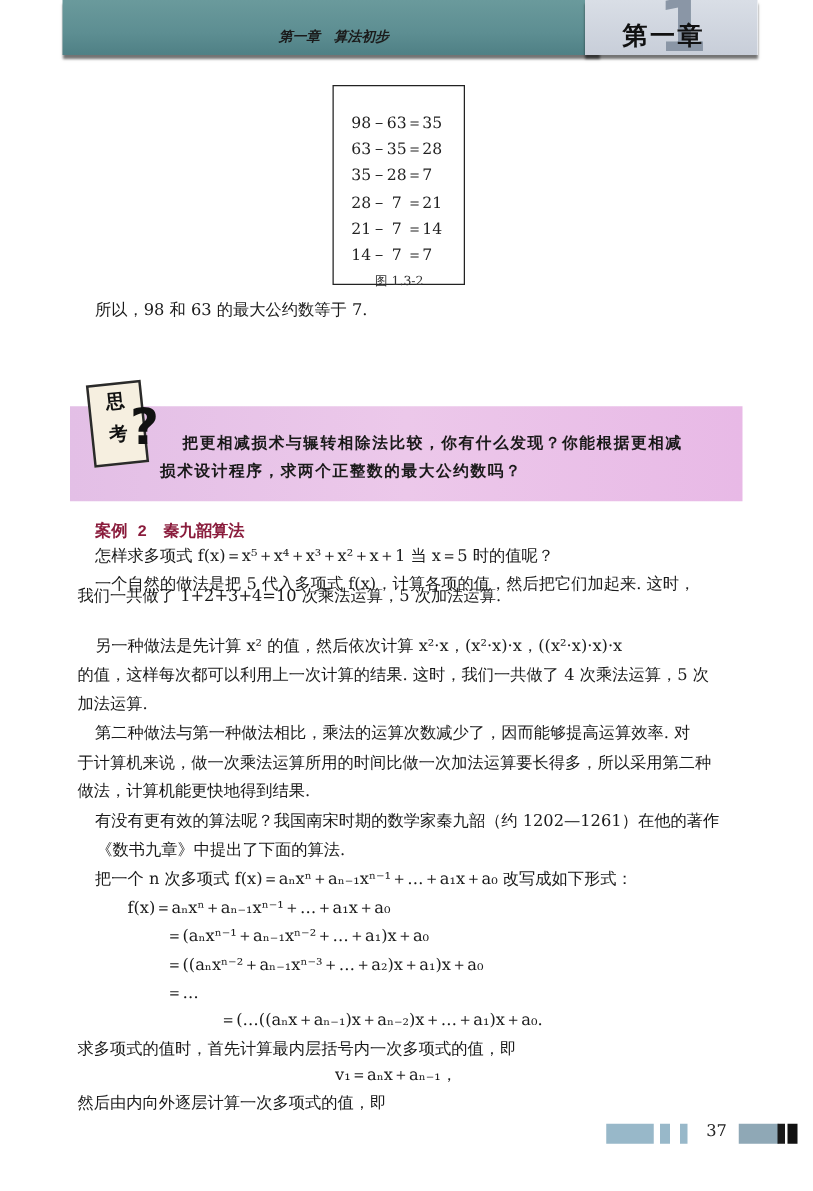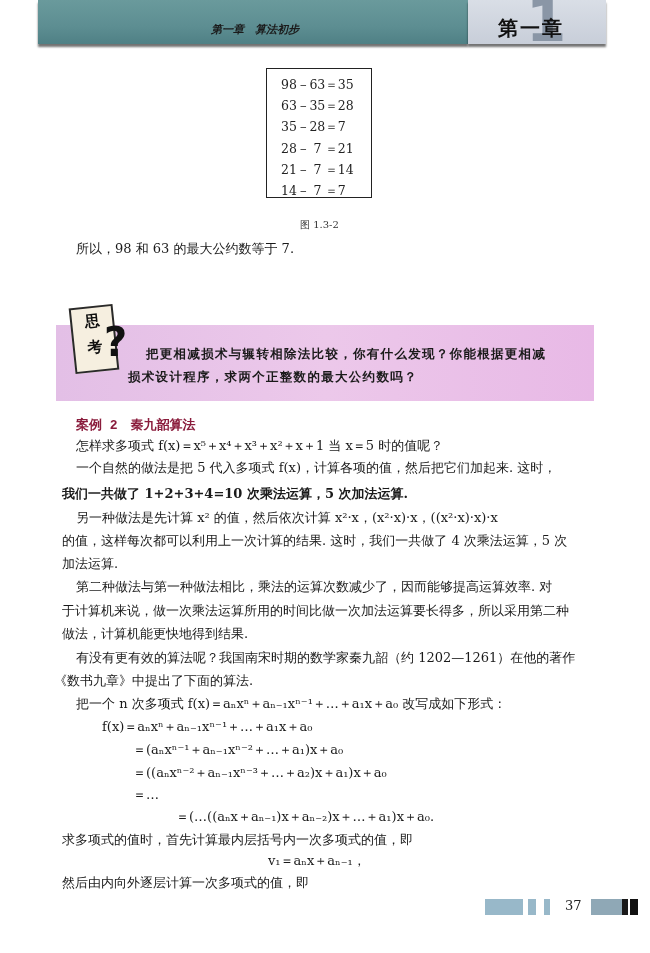--- a/index.html
+++ b/index.html
@@ -1,20 +1,20 @@
 <!DOCTYPE html>
 <html><head>
 <meta charset="utf-8">
 <style>
   * { box-sizing: border-box; margin: 0; padding: 0; }
   html, body { width: 650px; height: 953px; background: #ffffff; overflow: hidden; }
   body { position: relative; font-family: "DejaVu Serif", "Liberation Serif", serif; color: #1a1a1a; }
 
   .header-band {
-    position: absolute; left: 38px; top: 0; width: 430px; height: 44px;
+    position: absolute; left: 50px; top: 0; width: 430px; height: 44px;
     background: linear-gradient(180deg, #6a9a9c 0%, #5d8e92 60%, #4f8085 100%);
     box-shadow: 0 3px 2px rgba(0,0,0,0.55);
   }
   .header-title {
     position: absolute; left: 173px; top: 22px; font-size: 11px;
     font-family: "DejaVu Sans", sans-serif; font-style: italic; font-weight: bold; color: #1b1b1b;
   }
   .chapter-tab {
     position: absolute; left: 468px; top: 0; width: 138px; height: 44px;
     background: linear-gradient(180deg, #d9dee6 0%, #c8ced9 100%);
@@ -24,22 +24,22 @@
   .chapter-big-num {
     position: absolute; left: 58px; top: -8px; font-size: 58px; font-weight: bold;
     color: #8a96a6; font-family: "DejaVu Sans", sans-serif; line-height: 1;
   }
   .chapter-label {
     position: absolute; left: 30px; top: 15px; font-size: 20px; font-weight: bold;
     color: #111; font-family: "DejaVu Sans", sans-serif; letter-spacing: 2px;
   }
 
   .calc-box {
-    position: absolute; left: 266px; top: 68px; width: 106px; height: 130px;
-    border: 1.5px solid #222; padding: 5px 0 0 14px;
+    position: absolute; left: 266px; top: 68px; width: 106px; height: 160px;
+    border: 1.5px solid #222; padding: 18px 0 0 14px;
   }
   .calc-line { font-size: 12.5px; line-height: 21.2px; white-space: pre; font-family: "DejaVu Serif", serif; color: #222; }
   .fig-caption { position: absolute; left: 300px; top: 218px; font-size: 10px; color: #333; }
 
   .para { position: absolute; font-size: 13px; line-height: 16px; white-space: nowrap; color: #1a1a1a; text-align: center; }
 
   .think-box {
     position: absolute; left: 56px; top: 325px; width: 538px; height: 76px;
     background: linear-gradient(90deg, #e3bfe6 0%, #ecc8ea 50%, #e8b9e6 100%);
   }
@@ -88,29 +88,29 @@
   <span>考</span>
 </div>
 <div class="think-q">?</div>
 <div class="think-text" style="left:146px; top:346px;">把更相减损术与辗转相除法比较，你有什么发现？你能根据更相减</div>
 <div class="think-text" style="left:128px; top:369px;">损术设计程序，求两个正整数的最大公约数吗？</div>
 
 <div class="case-title">案例 2　秦九韶算法</div>
 
 <div class="para" style="left:76px; top:438px;">怎样求多项式 f(x)＝x⁵＋x⁴＋x³＋x²＋x＋1 当 x＝5 时的值呢？</div>
 <div class="para" style="left:76px; top:460px;">一个自然的做法是把 5 代入多项式 f(x)，计算各项的值，然后把它们加起来. 这时，</div>
-<div class="para" style="left:62px; top:486px;font-weight:bold;">我们一共做了 1+2+3+4=10 次乘法运算，5 次加法运算.</div>
+<div class="para" style="left:62px; top:470px;">我们一共做了 1+2+3+4=10 次乘法运算，5 次加法运算.</div>
 <div class="para" style="left:76px; top:510px;">另一种做法是先计算 x² 的值，然后依次计算 x²·x，(x²·x)·x，((x²·x)·x)·x</div>
 <div class="para" style="left:62px; top:533px;">的值，这样每次都可以利用上一次计算的结果. 这时，我们一共做了 4 次乘法运算，5 次</div>
 <div class="para" style="left:62px; top:556px;">加法运算.</div>
 <div class="para" style="left:76px; top:579px;">第二种做法与第一种做法相比，乘法的运算次数减少了，因而能够提高运算效率. 对</div>
 <div class="para" style="left:62px; top:603px;">于计算机来说，做一次乘法运算所用的时间比做一次加法运算要长得多，所以采用第二种</div>
 <div class="para" style="left:62px; top:626px;">做法，计算机能更快地得到结果.</div>
 <div class="para" style="left:76px; top:650px;">有没有更有效的算法呢？我国南宋时期的数学家秦九韶（约 1202—1261）在他的著作</div>
-<div class="para" style="left:54px; top:673px;">《数书九章》中提出了下面的算法.</div>
+<div class="para" style="left:77px; top:673px;">《数书九章》中提出了下面的算法.</div>
 <div class="para" style="left:76px; top:696px;">把一个 n 次多项式 f(x)＝aₙxⁿ＋aₙ₋₁xⁿ⁻¹＋…＋a₁x＋a₀ 改写成如下形式：</div>
 
 <div class="para" style="left:102px; top:719px;">f(x)＝aₙxⁿ＋aₙ₋₁xⁿ⁻¹＋…＋a₁x＋a₀</div>
 <div class="para" style="left:133px; top:742px;">＝(aₙxⁿ⁻¹＋aₙ₋₁xⁿ⁻²＋…＋a₁)x＋a₀</div>
 <div class="para" style="left:133px; top:765px;">＝((aₙxⁿ⁻²＋aₙ₋₁xⁿ⁻³＋…＋a₂)x＋a₁)x＋a₀</div>
 <div class="para" style="left:133px; top:787px;">＝…</div>
 <div class="para" style="left:133px; top:809px;margin-left:43px;">＝(…((aₙx＋aₙ₋₁)x＋aₙ₋₂)x＋…＋a₁)x＋a₀.</div>
 
 <div class="para" style="left:62px; top:832px;">求多项式的值时，首先计算最内层括号内一次多项式的值，即</div>
 <div class="para" style="left:268px; top:853px;">v₁＝aₙx＋aₙ₋₁，</div>

